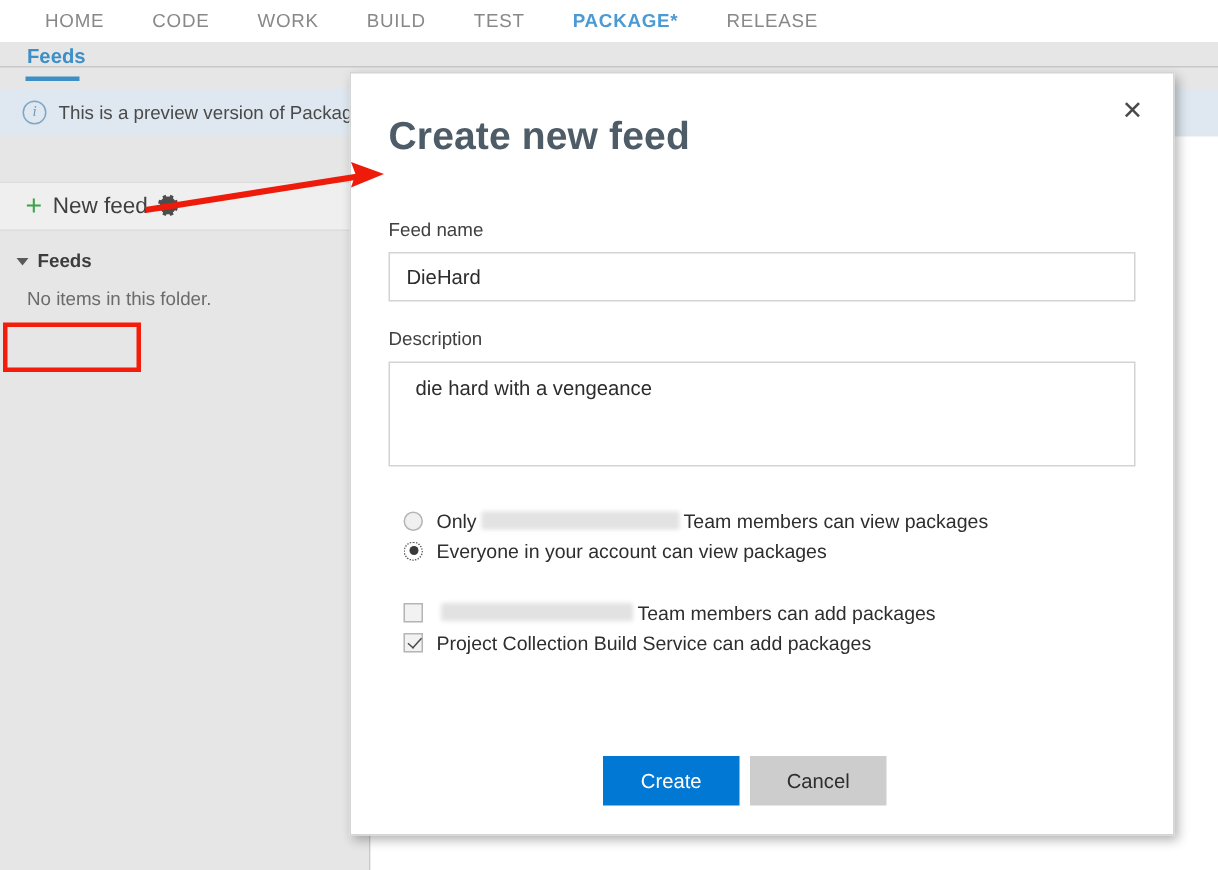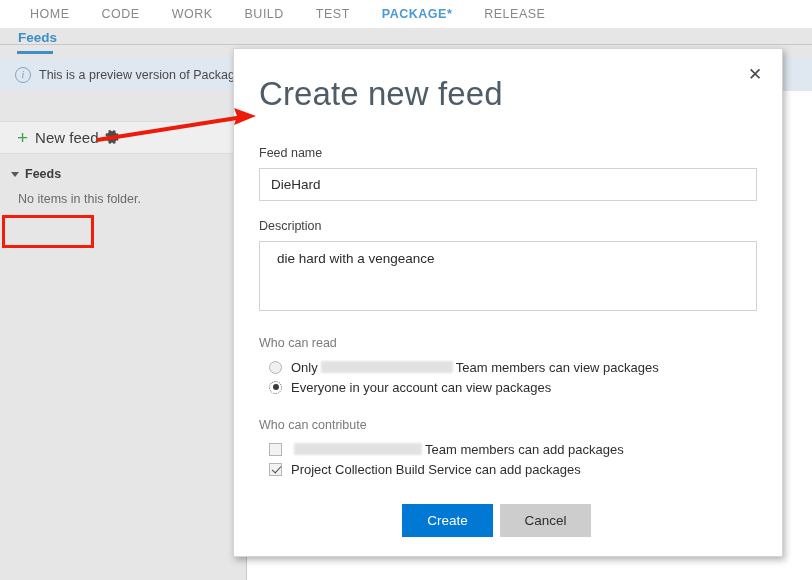--- a/index.html
+++ b/index.html
@@ -237,22 +237,22 @@
     color: #4a4a4a;
     font-size: 17px;
     line-height: 26px;
     text-align: center;
     font-family: "DejaVu Sans", sans-serif;
     font-weight: 300;
   }
   .dlg-title {
     position: absolute;
     left: 25px; top: 26px;
-    font-size: 33px;
-    font-weight: 400;
+    font-size: 26px;
+    font-weight: 700;
     color: #4e5c68;
     letter-spacing: 0.1px;
   }
   .dlg-content {
     position: absolute;
     left: 25px; top: 97px;
     width: 500px;
   }
   .field-label {
     font-size: 12.5px;
@@ -466,39 +466,37 @@
       <div class="field-label">Feed name</div>
       <input class="text-input" type="text" value="DieHard" style="">
 
       <div class="spacer-18"></div>
 
       <div class="field-label">Description</div>
       <textarea class="text-area" style="">die hard with a vengeance</textarea>
 
       <div class="spacer-21"></div>
 
-      <div class="section-label">Who can read</div>
 
       <div class="opt-row">
         <span class="radio"></span>
         <span class="opt-text">
           <span>Only</span>
           <span class="redacted w1"></span>
           <span>Team members can view packages</span>
         </span>
       </div>
 
       <div class="opt-row">
         <span class="radio checked"></span>
         <span class="opt-text">Everyone in your account can view packages</span>
       </div>
 
       <div class="spacer-21"></div>
 
-      <div class="section-label">Who can contribute</div>
 
       <div class="opt-row">
         <span class="checkbox"></span>
         <span class="opt-text">
           <span class="redacted w2"></span>
           <span>Team members can add packages</span>
         </span>
       </div>
 
       <div class="opt-row">

